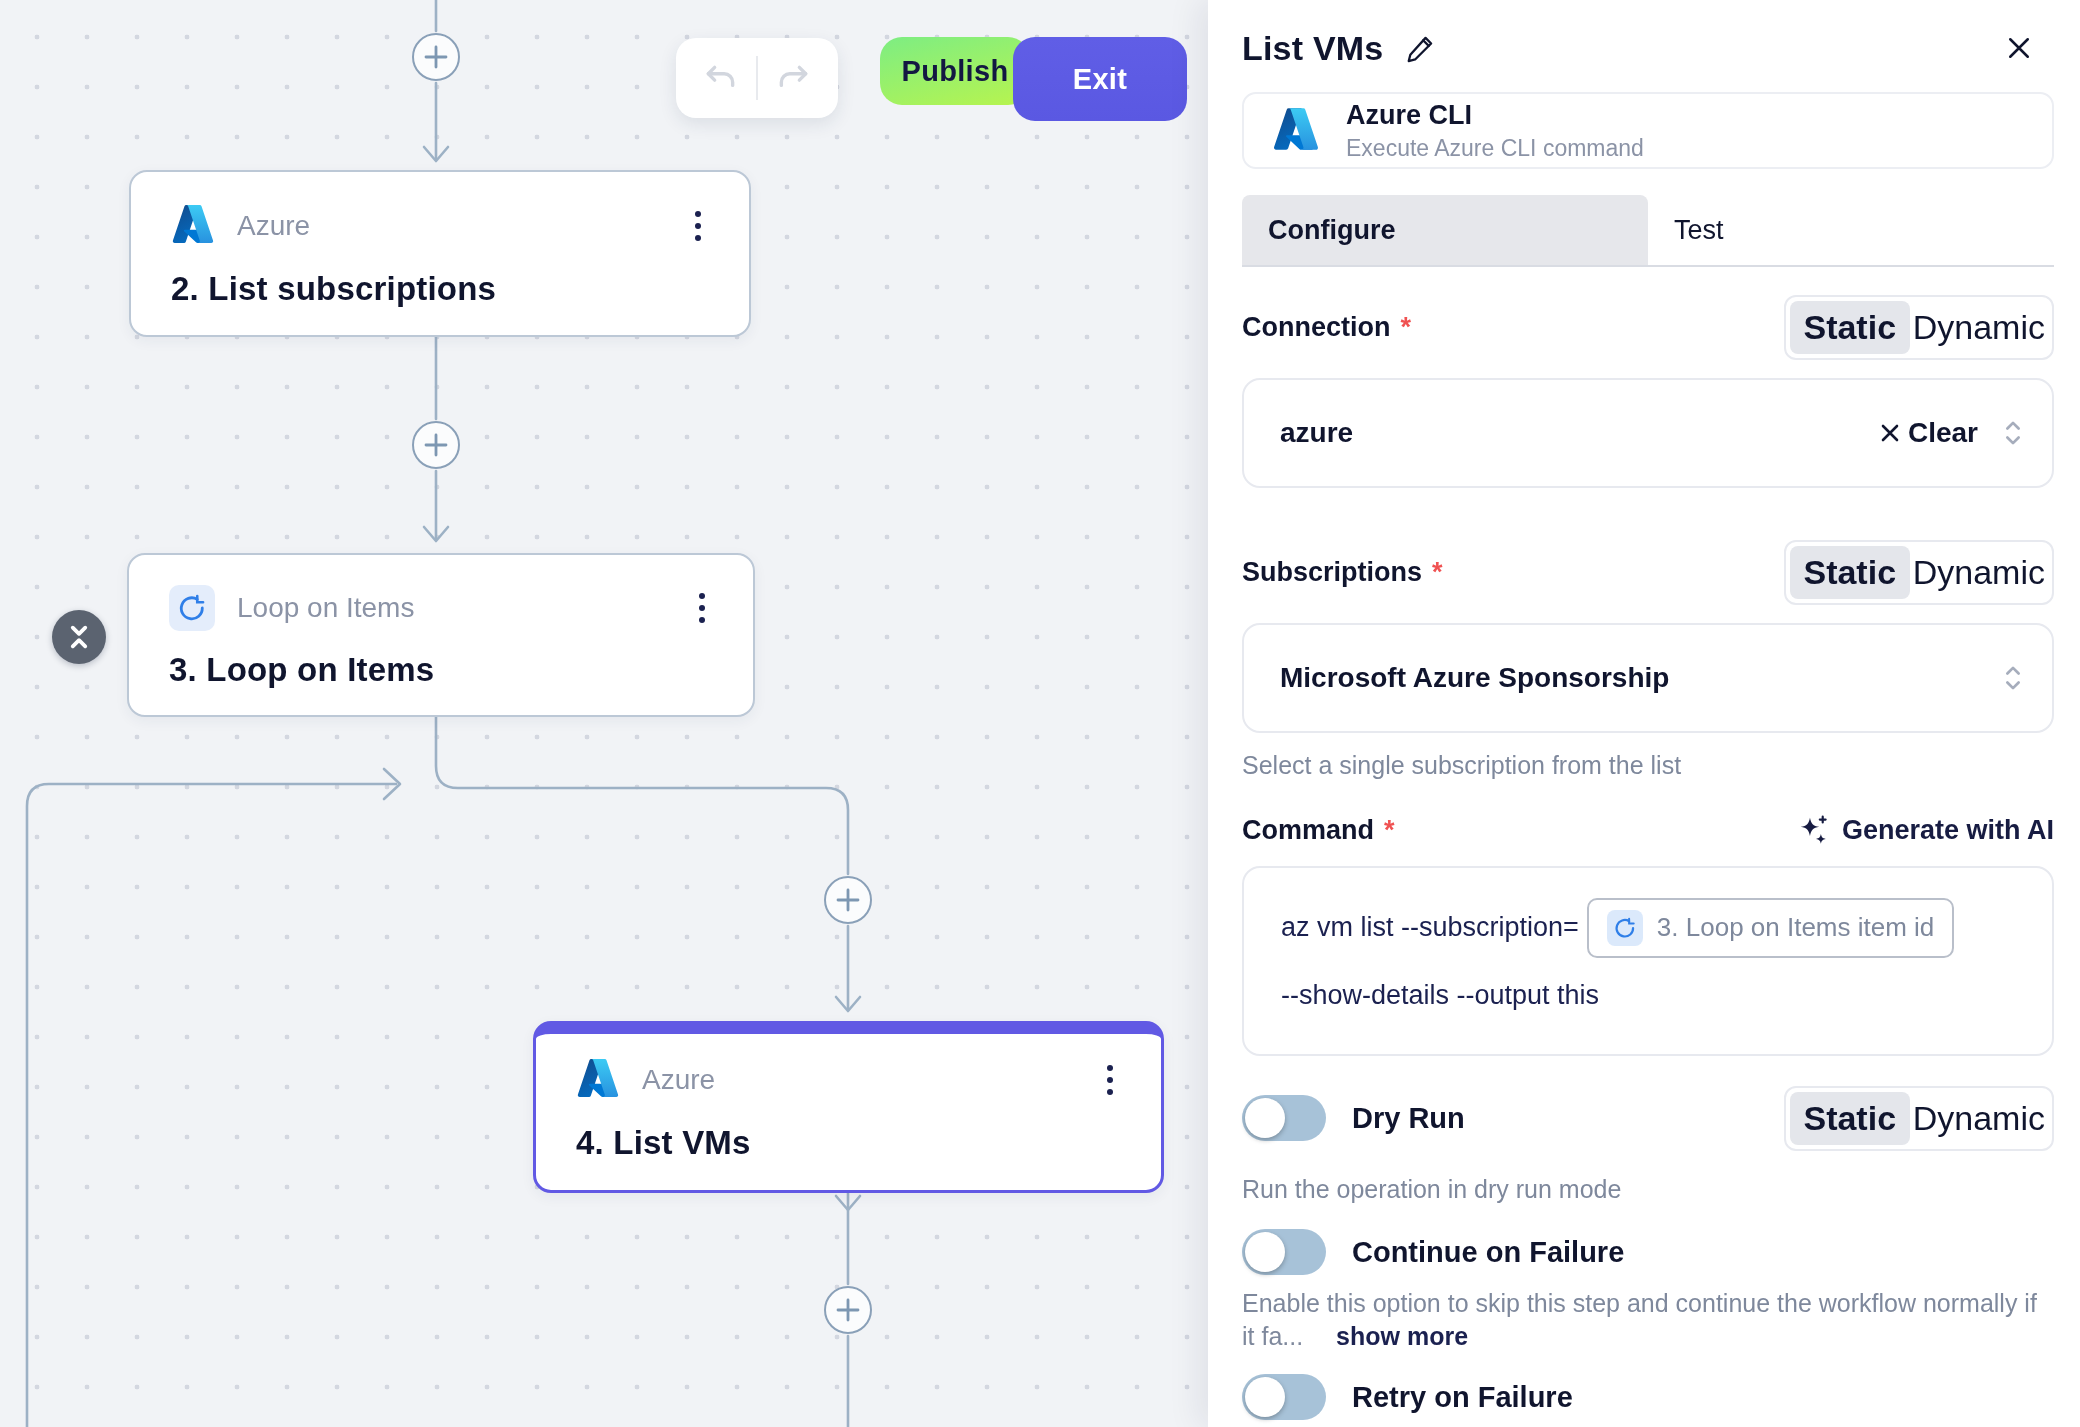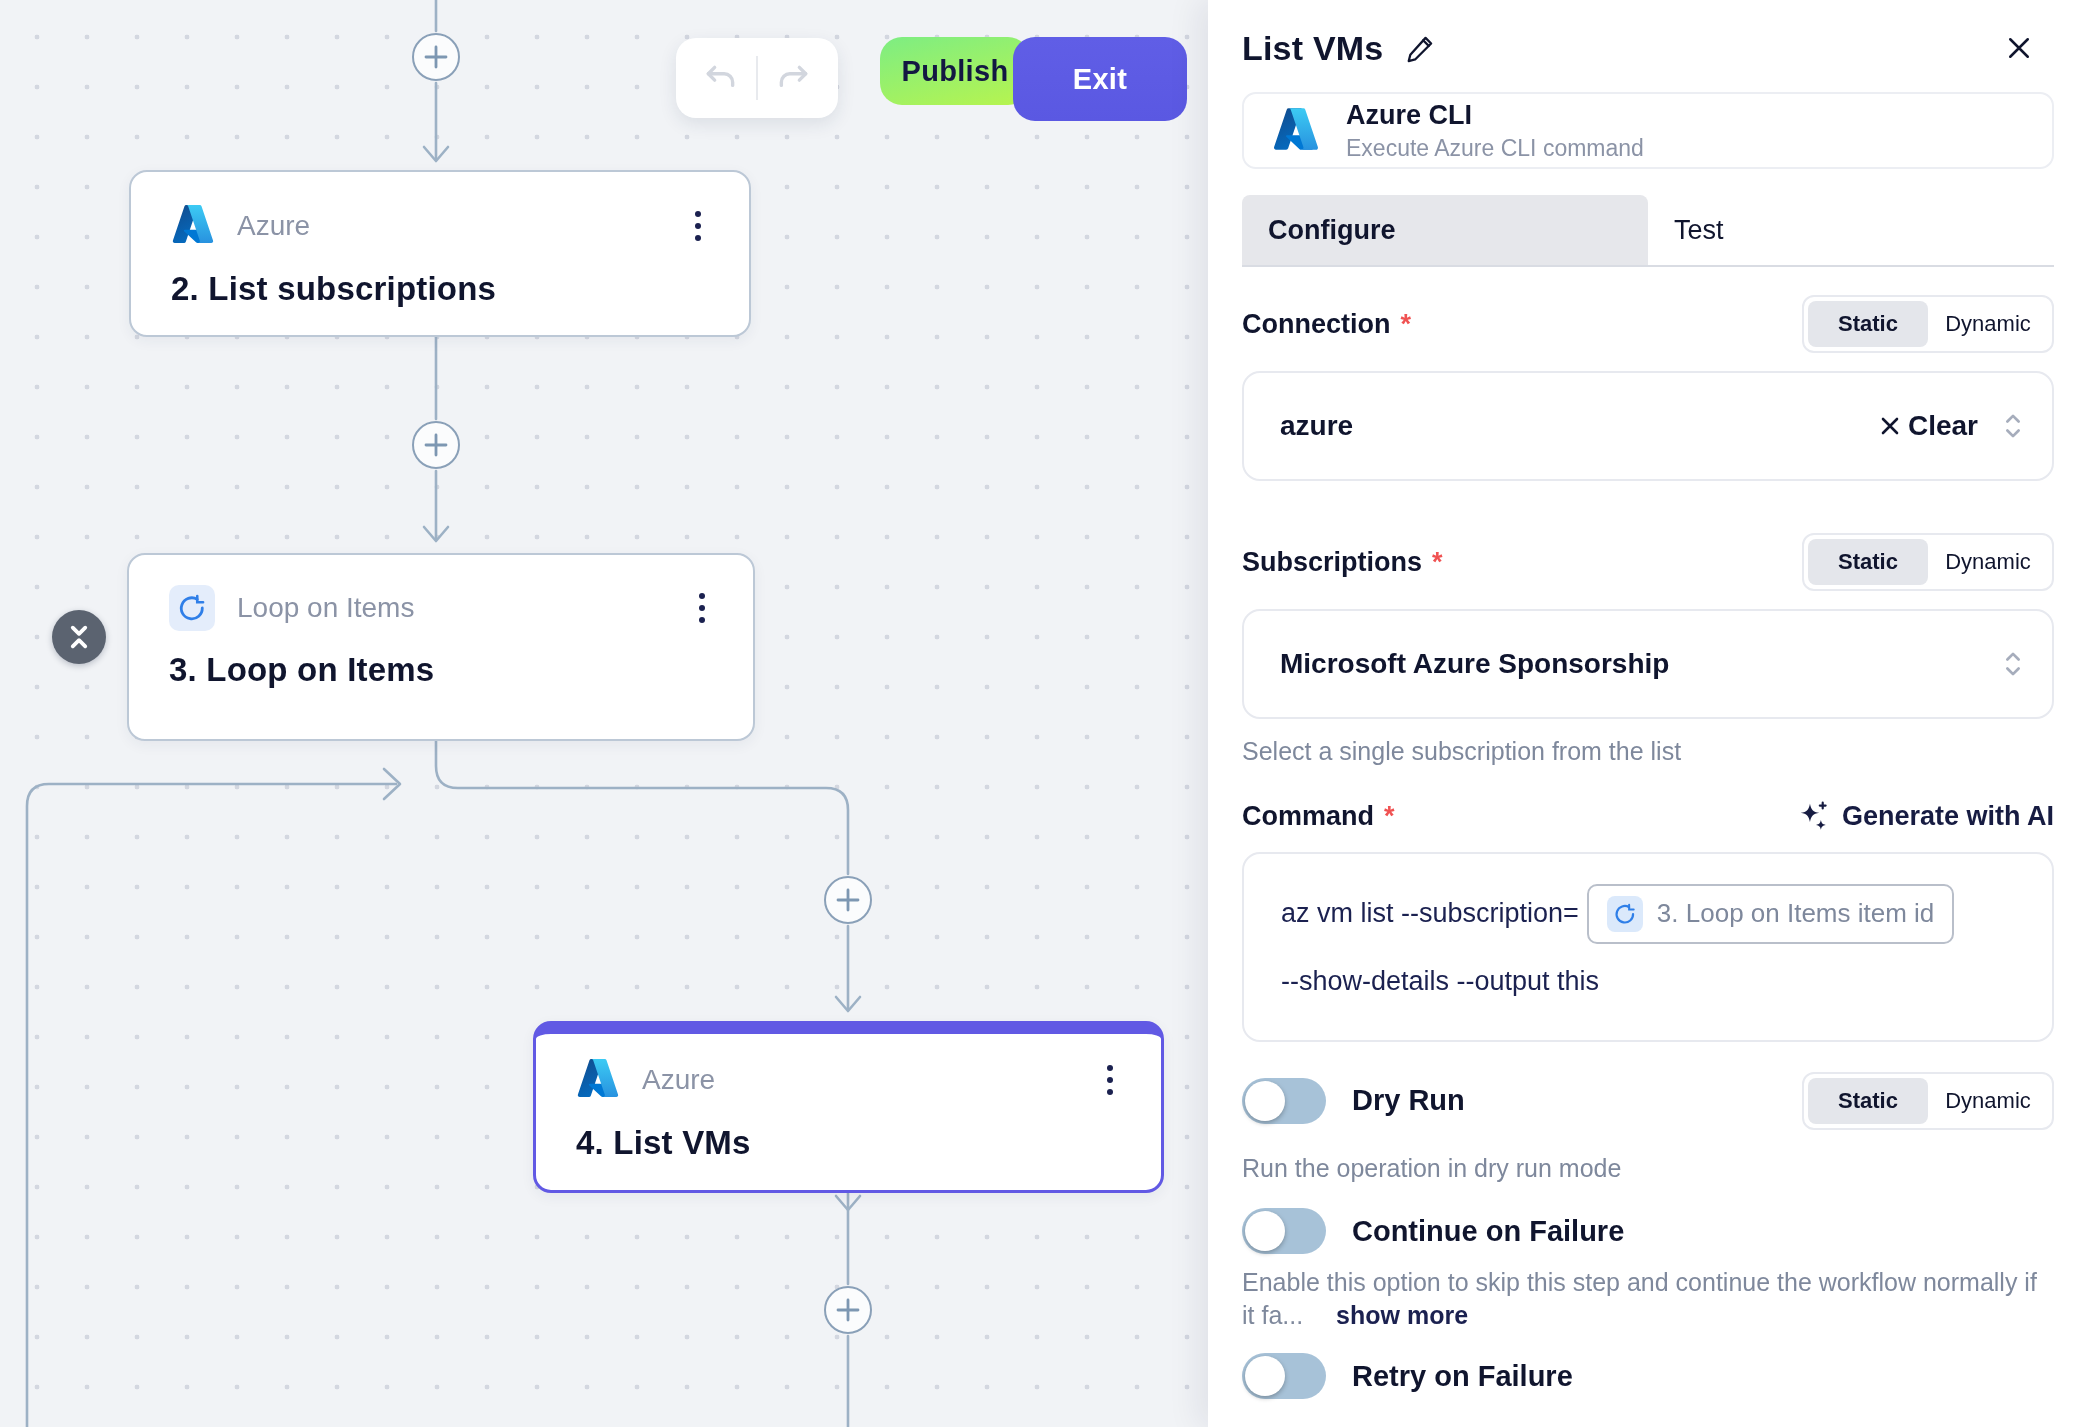--- a/index.html
+++ b/index.html
@@ -85,22 +85,22 @@
   }
   .app-card-name{font-size:27px;font-weight:700;color:var(--heading);}
   .app-card-desc{font-size:23px;color:#8b93a6;margin-top:4px;}
   .tabs{display:flex;margin-top:26px;border-bottom:2px solid #d9dce3;height:72px;}
   .tab{flex:1 1 50%;display:flex;align-items:center;padding-left:26px;font-size:27px;color:var(--heading);cursor:pointer;}
   .tab.active{background:var(--tab-active);font-weight:700;border-radius:8px 8px 0 0;}
   .field-row{display:flex;align-items:center;margin-top:28px;}
   .field-label{font-size:27px;font-weight:700;color:var(--heading);}
   .req{color:var(--required-red);margin-left:10px;font-size:27px;font-weight:700;}
   .seg{margin-left:auto;border:2px solid var(--border-soft);border-radius:12px;padding:4px;display:flex;background:#fff;}
-  .seg-opt{min-width:120px;height:46px;display:flex;align-items:center;justify-content:center;
-    font-size:22px;color:var(--heading);border-radius:8px;cursor:pointer;padding:0 16px;}
+  .seg-opt{min-width:120px;height:53px;display:flex;align-items:center;justify-content:center;
+    font-size:34px;color:var(--heading);border-radius:8px;cursor:pointer;padding:0 3px;}
   .seg-opt.selected{background:var(--seg-selected);font-weight:700;}
   .select-box{
     margin-top:18px;height:110px;border:2px solid var(--border-soft);border-radius:18px;
     display:flex;align-items:center;padding:0 30px 0 36px;cursor:pointer;background:#fff;
   }
   .select-value{font-size:28px;font-weight:700;color:var(--heading);flex:1 1 auto;}
   .clear-btn{display:flex;align-items:center;gap:6px;background:none;border:none;cursor:pointer;
     font-size:28px;font-weight:700;color:var(--heading);margin-right:26px;}
   .helper{font-size:25px;color:var(--muted);margin-top:16px;line-height:1.3;}
   .gen-ai{margin-left:auto;display:flex;align-items:center;gap:12px;background:none;border:none;cursor:pointer;
@@ -204,21 +204,21 @@
         <span class="node-app">Azure</span>
         <span class="kebab">
             <i></i>
             <i></i>
             <i></i>
           </span>
       </div>
       <div class="node-title">2. List subscriptions</div>
     </div>
 
-    <div class="node" style="left:127px;top:553px;width:628px;height:188px">
+    <div class="node" style="left:127px;top:553px;width:628px;height:164px">
       <div class="node-row">
         <span class="loop-ic">
           <svg width="28" height="28" viewBox="0 0 24 24" fill="none" stroke="#2f7fe8" stroke-width="2.4" stroke-linecap="round">
             <path d="M16.5 4.6 A9 9 0 1 0 20.8 12"></path>
             <path d="M16.5 1.8 V7 H21.5" stroke-width="2.2"></path>
           </svg>
         </span>
         <span class="node-app">Loop on Items</span>
         <span class="kebab">
             <i></i>

